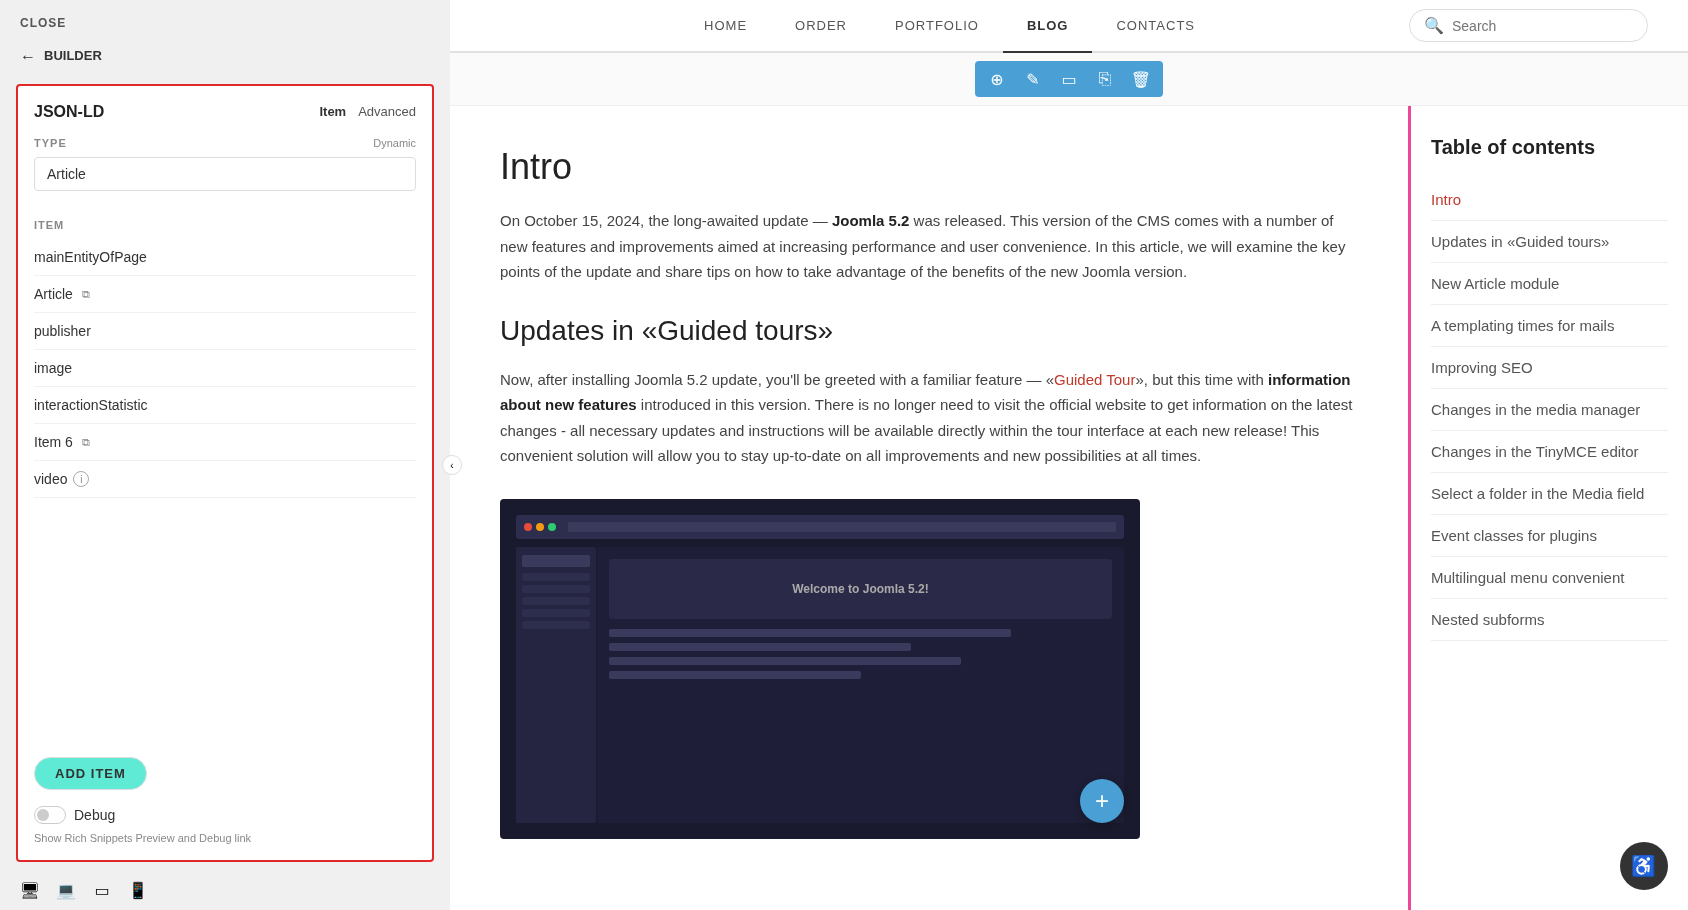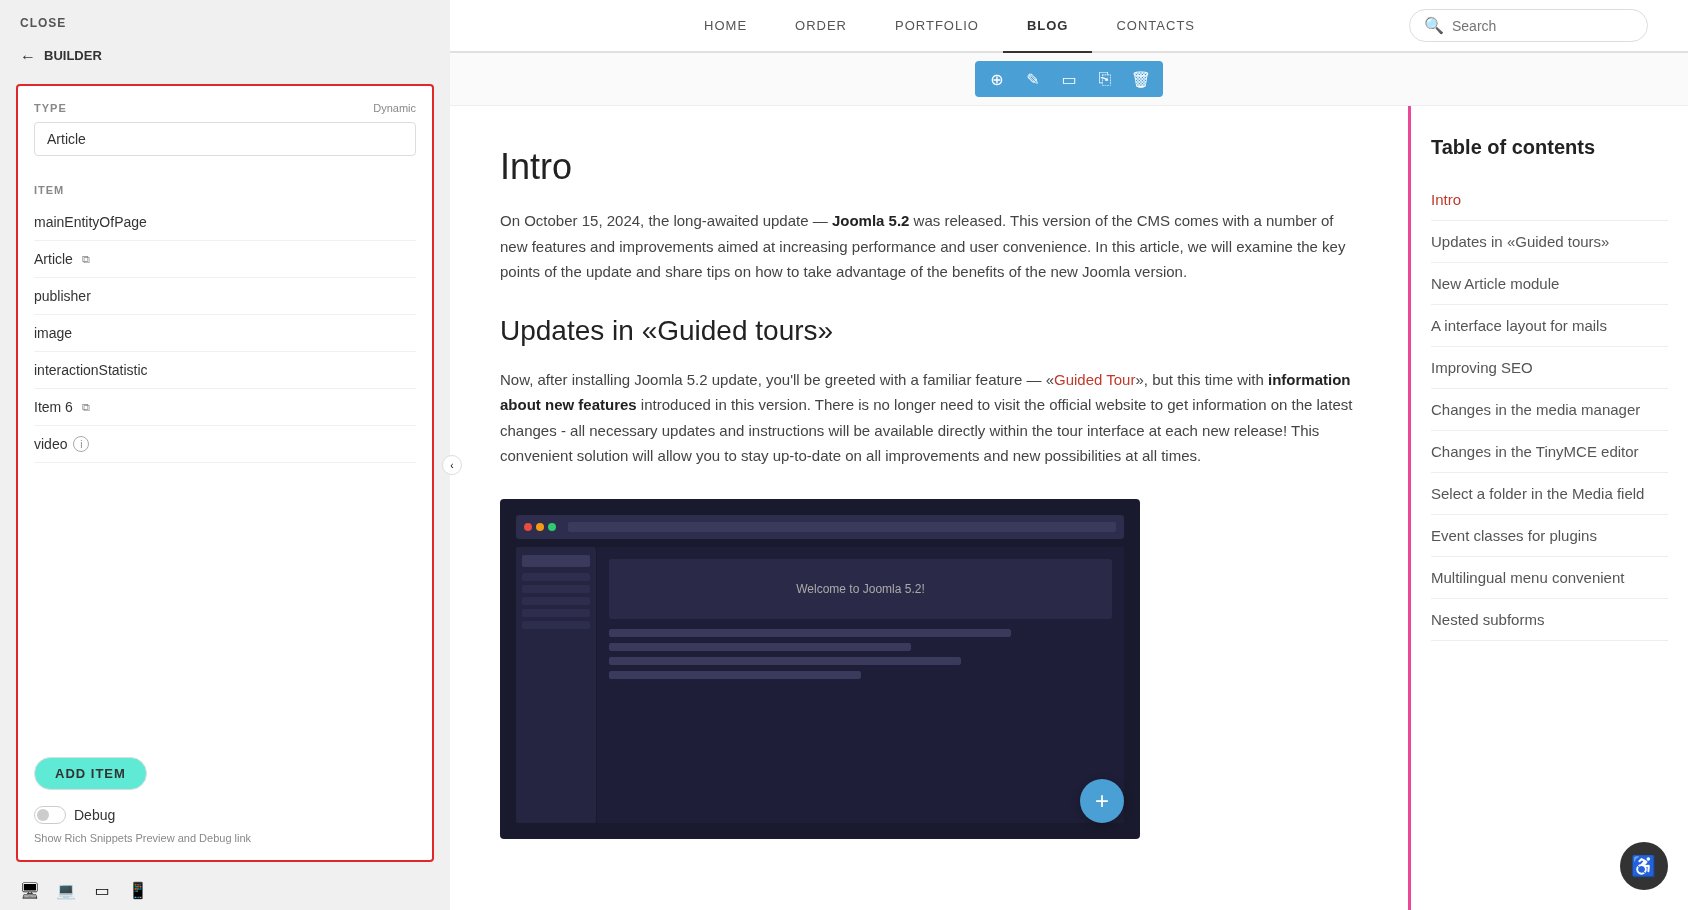--- a/index.html
+++ b/index.html
@@ -405,20 +405,21 @@
       gap: 4px;
     }
 
     .img-dot { width: 8px; height: 8px; border-radius: 50%; }
 
     .img-body {
       flex: 1;
       display: flex;
       gap: 1px;
       width: 100%;
+      font-weight: bold;
     }
 
     .img-sidebar-sim {
       width: 80px;
       background: #252542;
       border-radius: 2px;
     }
 
     .img-main-sim {
       flex: 1;
@@ -506,20 +507,27 @@
 <div class="left-panel">
   <div class="close-bar">
     <span>CLOSE</span>
   </div>
   <div class="builder-bar">
     <span class="arrow">←</span>
     <span>BUILDER</span>
   </div>
 
   <div class="jsonld-panel">
+    <div class="panel-header">
+      <span class="panel-title">JSON-LD</span>
+      <div class="panel-tabs">
+        <span class="panel-tab active">Item</span>
+        <span class="panel-tab">Advanced</span>
+      </div>
+    </div>
 
     <div class="type-section">
       <div class="section-label">
         <span>TYPE</span>
         <span class="dynamic-tag">Dynamic</span>
       </div>
       <select class="type-select">
         <option>Article</option>
       </select>
     </div>
@@ -627,21 +635,21 @@
         <div class="fab-btn">+</div>
       </div>
     </div>
 
     <div class="toc-panel">
       <h3 class="toc-title">Table of contents</h3>
       <ul class="toc-list" id="toc-list">
           <li class="toc-item active">Intro</li>
           <li class="toc-item">Updates in «Guided tours»</li>
           <li class="toc-item">New Article module</li>
-          <li class="toc-item">A interface layout for mails</li>
+          <li class="toc-item">A templating times for mails</li>
           <li class="toc-item">Improving SEO</li>
           <li class="toc-item">Changes in the media manager</li>
           <li class="toc-item">Changes in the TinyMCE editor</li>
           <li class="toc-item">Select a folder in the Media field</li>
           <li class="toc-item">Event classes for plugins</li>
           <li class="toc-item">Multilingual menu convenient</li>
           <li class="toc-item">Nested subforms</li>
         </ul>
     </div>
   </div>

